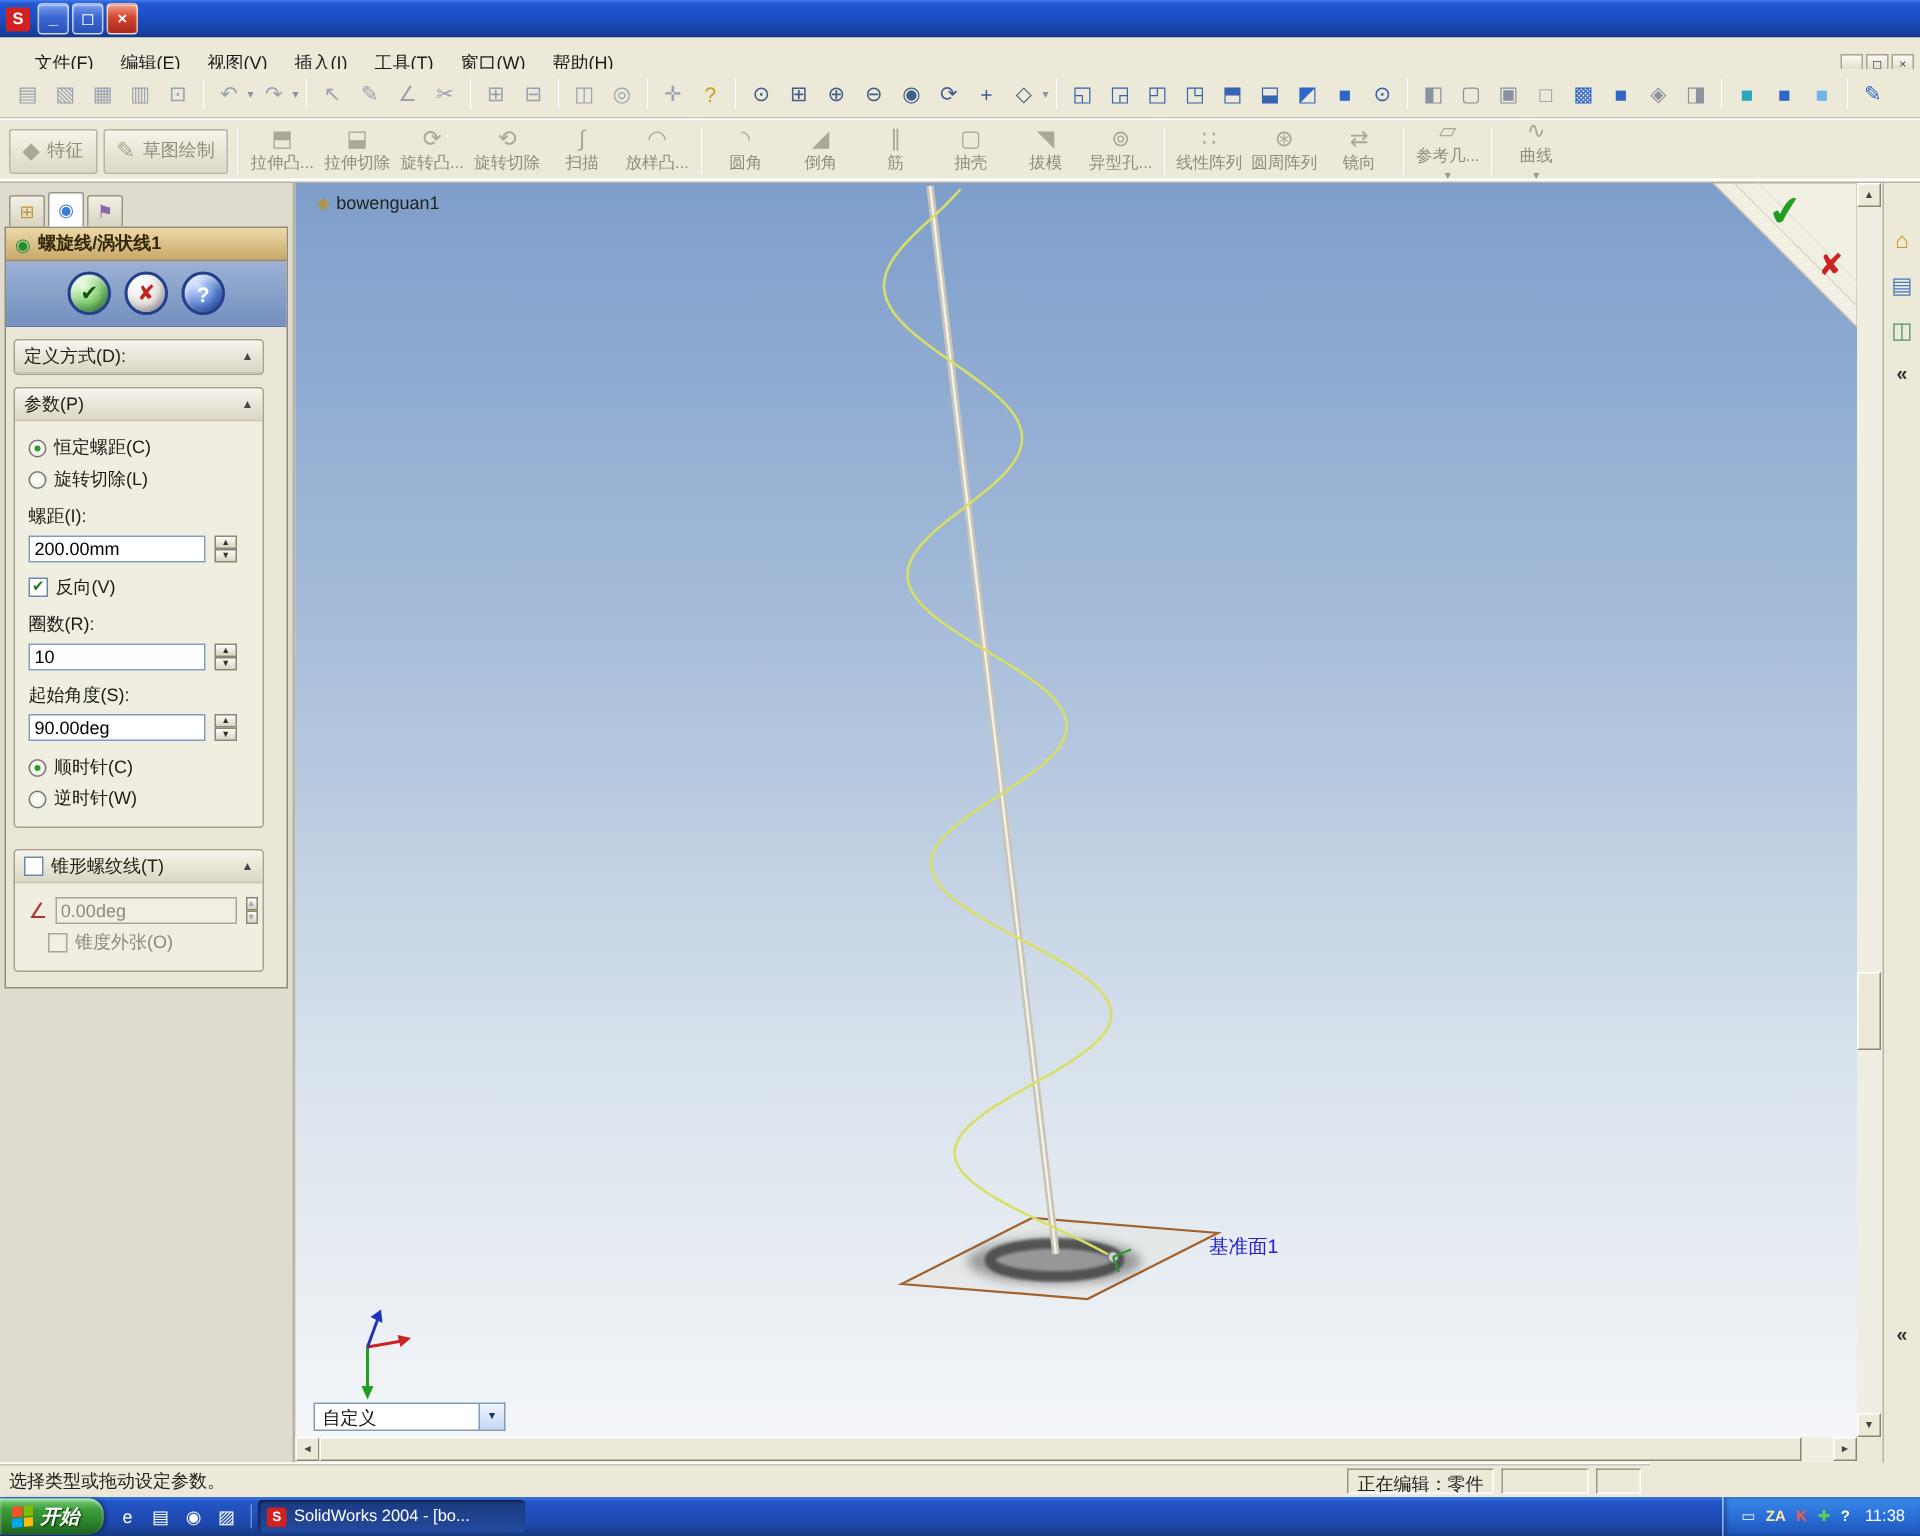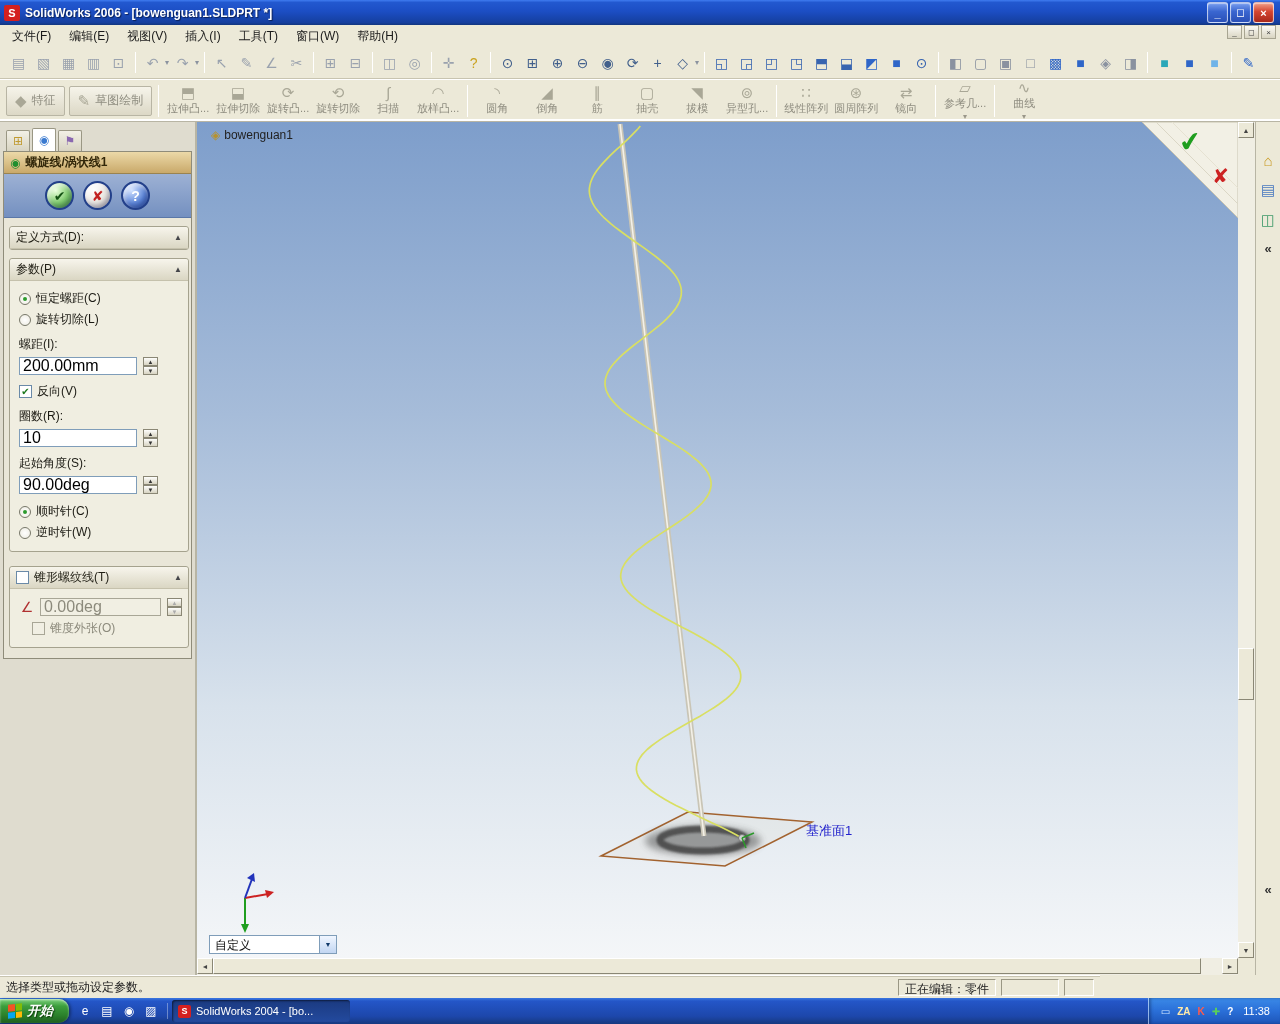--- a/index.html
+++ b/index.html
@@ -12,21 +12,21 @@
     background:linear-gradient(180deg,#3f7cf0 0%,#2258cf 10%,#1c4ec4 45%,#153f9f 90%,#12367f 100%);padding:0 4px;gap:5px}
   .app-icon{width:16px;height:16px;background:#d42020;color:#fff;font-weight:bold;font-size:11px;display:flex;align-items:center;justify-content:center;border-radius:2px}
   .title-text{color:#fff;font-weight:bold;font-size:12px;text-shadow:1px 1px 1px #0a1f55;flex:1}
   .win-btns{display:flex;gap:2px;margin-right:2px}
   .xp-btn{width:21px;height:21px;border-radius:3px;border:1px solid rgba(255,255,255,.65);color:#fff;
     display:flex;align-items:center;justify-content:center;font-size:11px;font-weight:bold;
     background:linear-gradient(#7a9ff0,#3a66d0 45%,#2a50b8);box-shadow:inset 0 1px 1px rgba(255,255,255,.5)}
   .xp-btn.close{background:linear-gradient(#f0a08a,#d44530 45%,#a8281a)}
 
   
-  .menubar{position:absolute;left:0;top:25px;width:1280px;height:36px;background:#ece9d8;display:flex;align-items:flex-start;border-bottom:1px solid #d8d4c2;padding-left:3px}
+  .menubar{position:absolute;left:0;top:25px;width:1280px;height:36px;background:#ece9d8;display:flex;align-items:center;border-bottom:1px solid #d8d4c2;padding-left:14px}
   .menu-item{padding:3px 9px;color:#1a1a1a}
   .mdi-btns{margin-left:auto;display:flex;gap:2px;margin-right:4px}
   .mdi-btn{width:15px;height:14px;border:1px solid #a8a592;background:linear-gradient(#fbfaf5,#d9d5c2);display:flex;align-items:center;justify-content:center;font-size:8px;color:#444}
 
   
   .tb1{position:absolute;left:0;top:46px;width:1280px;height:34px;background:#ece9d8;display:flex;align-items:center;padding:0 6px;border-bottom:1px solid #fff;box-shadow:inset 0 -1px 0 #c8c4b0}
   .ticon{width:23px;height:23px;display:inline-flex;align-items:center;justify-content:center;font-size:14px;color:#9aa2ae;margin:0 1px}
   .tcaret{font-size:8px;color:#8b93a0;margin-right:1px}
   .tsep{width:1px;height:21px;background:#b8b5a3;border-right:1px solid #fff;margin:0 4px}
   .tb2{position:absolute;left:0;top:80px;width:1280px;height:42px;background:#ece9d8;display:flex;align-items:center;padding:0 4px;border-bottom:1px solid #b8b5a4;box-shadow:inset 0 -2px 0 #fff}
@@ -45,32 +45,32 @@
   .pm-header{height:22px;display:flex;align-items:center;gap:5px;padding:0 6px;font-weight:bold;color:#33280a;
     background:linear-gradient(180deg,#ecd9a8,#c9a96a);border-bottom:1px solid #9a8350}
   .pm-hicon{color:#1f8f2f;font-size:12px}
   .pm-btnrow{height:44px;display:flex;align-items:center;justify-content:center;gap:9px;
     background:linear-gradient(180deg,#9db1d4,#7490c0);border-bottom:1px solid #5a77a8}
   .pmbtn{width:29px;height:29px;border-radius:50%;display:flex;align-items:center;justify-content:center;font-size:14px;font-weight:bold;border:2px solid #23408a;
     box-shadow:inset -2px -3px 4px rgba(0,0,60,.25),inset 2px 3px 4px rgba(255,255,255,.7)}
   .pmbtn.ok{background:radial-gradient(circle at 35% 30%,#eaffdd,#7cc96a 55%,#3e9032);color:#145214}
   .pmbtn.cancel{background:radial-gradient(circle at 35% 30%,#ffffff,#e8e4de 55%,#bcb8b0);color:#c22222}
   .pmbtn.help{background:radial-gradient(circle at 35% 30%,#cfe0ff,#5d86d8 55%,#2c55a8);color:#fff}
-  .group{border:1px solid #a5a28e;border-radius:3px;background:#f0eee1;margin:8px 2px 0 5px}
+  .group{border:1px solid #a5a28e;border-radius:3px;background:#f0eee1;margin:8px 15px 0 5px}
   .group-header{display:flex;align-items:center;padding:2px 6px;background:linear-gradient(#f7f5ec,#dad6c3);border-bottom:1px solid #c5c1ac;border-radius:3px 3px 0 0;color:#201e14}
   .group-header .ttl{flex:1}
   .collapse{font-size:8px;color:#45464a}
   .group-body{padding:5px 6px 8px 8px}
   .prow{display:flex;align-items:center;margin:4px 0 2px 1px;gap:5px;color:#1c1b14}
   .prow.dis{color:#8c8a7c}
   .radio{width:12px;height:12px;border-radius:50%;border:1px solid #78786a;background:radial-gradient(#ffffff,#eceadf);flex:0 0 auto;position:relative}
   .radio.sel::after{content:"";position:absolute;left:3px;top:3px;width:4px;height:4px;border-radius:50%;background:#2d9a2d}
   .chk{width:13px;height:13px;border:1px solid #6a8aa8;background:#fff;flex:0 0 auto;display:flex;align-items:center;justify-content:center;font-size:10px;color:#1e7a1e}
   .chk.dis{border-color:#a8a696;background:#f1efe3;color:#a8a696}
-  .tbox{width:118px;height:18px;border:1px solid #7f9db9;font-size:16px;padding:1px 3px;background:#fff;color:#000;font-family:inherit}
+  .tbox{width:118px;height:18px;border:1px solid #7f9db9;font-size:12px;padding:1px 3px;background:#fff;color:#000;font-family:inherit}
   .tbox.dis{background:#f1efe3;color:#8c8a7c;border-color:#a8a696}
   .spin{width:15px;height:18px;display:inline-flex;flex-direction:column;margin-left:1px}
   .spin span{flex:1;display:flex;align-items:center;justify-content:center;font-size:6px;color:#333;background:linear-gradient(#fdfdfb,#d8d4c2);border:1px solid #8a8775}
   .spin.dis span{color:#aaa}
   .angle-ic{color:#b03030;font-size:14px;width:16px;text-align:center}
 
   
   .viewport{position:absolute;left:197px;top:122px;width:1041px;height:836px;overflow:hidden;
     background:linear-gradient(180deg,#7e9ecb 0%,#a6bcd9 35%,#d8e2ec 70%,#f4f6f8 100%)}
   .part-label{position:absolute;left:14px;top:6px;display:flex;align-items:center;gap:4px;color:#222;font-size:12px}
@@ -125,21 +125,20 @@
   .wm-cn{position:absolute;left:0;top:-2px;font-size:38px;font-weight:bold;letter-spacing:2px;color:rgba(255,45,45,.28);-webkit-text-stroke:1.5px rgba(255,40,40,.6)}
   .wm-en{position:absolute;left:28px;top:28px;font-size:17px;font-weight:bold;color:#2456d8;opacity:.9}
 </style>
 </head>
 <body>
 
 <div class="screen">
 
   <div class="titlebar">
     <span class="app-icon">S</span>
-    <span class="title-text">SolidWorks 2006 - [bowenguan1.SLDPRT *]</span>
     <span class="win-btns">
       <span class="xp-btn">_</span>
       <span class="xp-btn">◻</span>
       <span class="xp-btn close">×</span>
     </span>
   </div>
 
   <div class="menubar">
     <span style="display:flex">
         <span class="menu-item">文件(F)</span>

